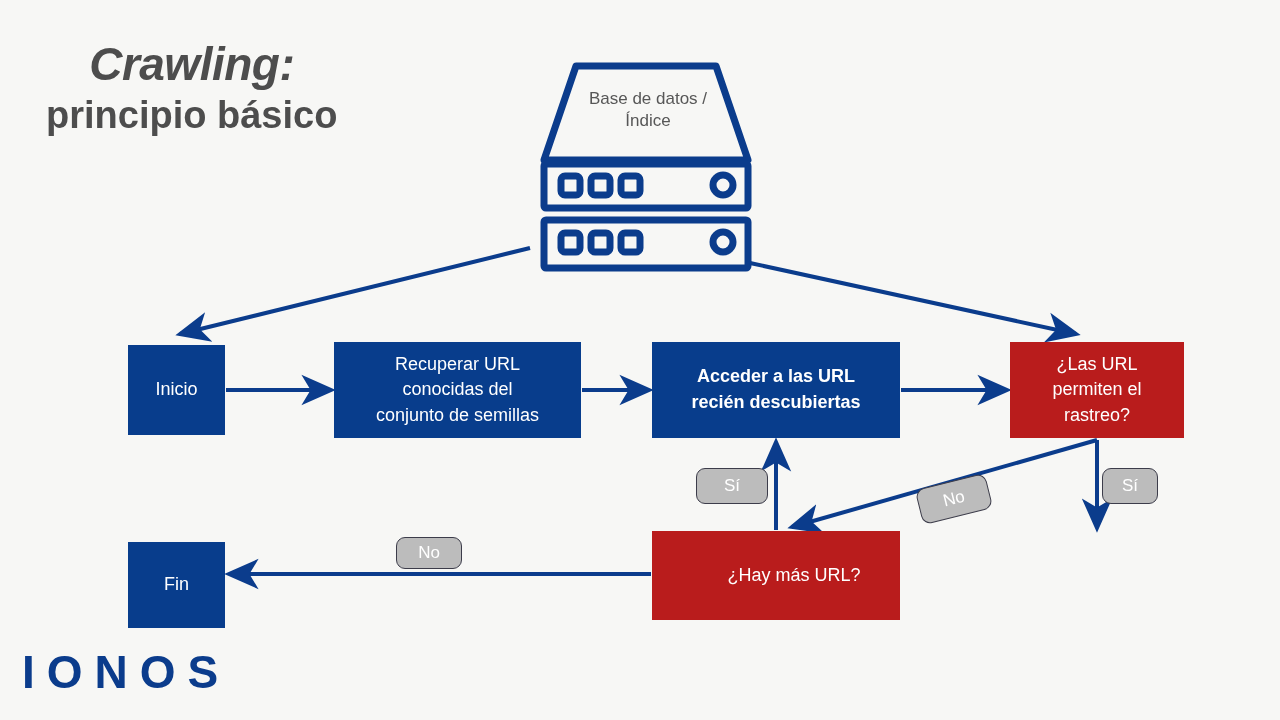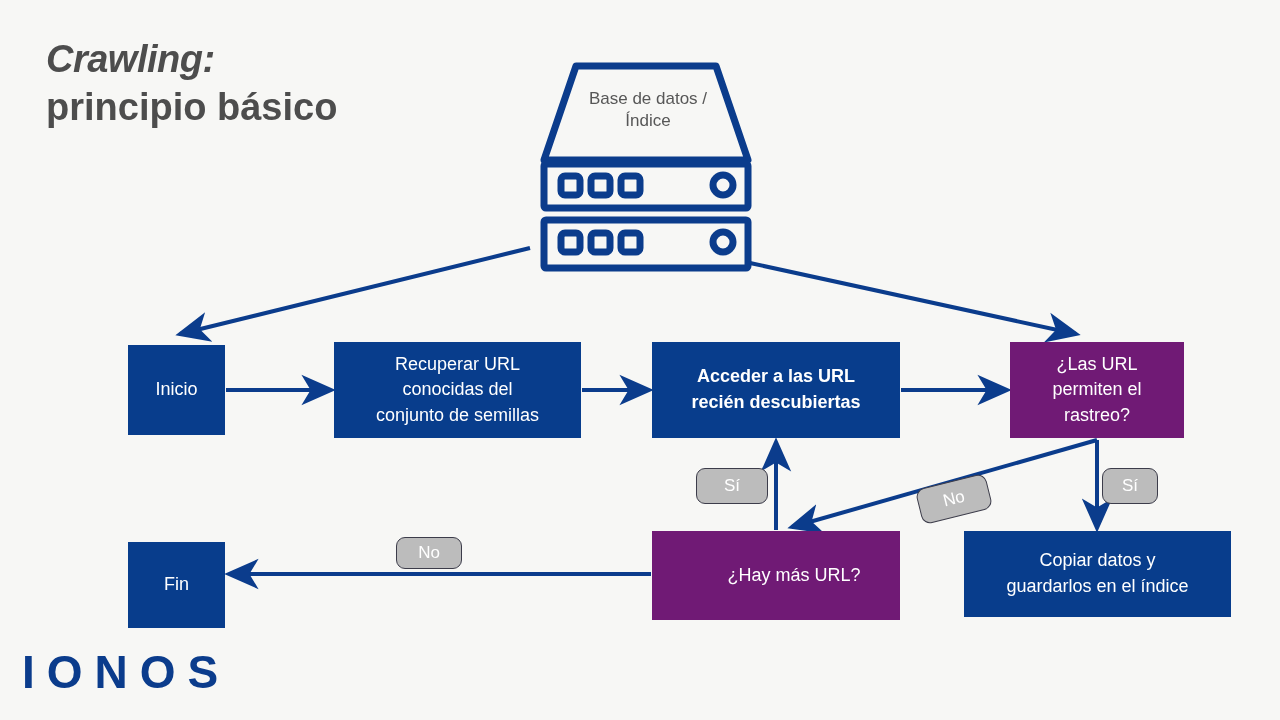--- a/index.html
+++ b/index.html
@@ -24,26 +24,27 @@
 
   
   .title-block {
     position: absolute;
     left: 46px;
     top: 40px;
     line-height: 1.05;
     color: #4d4d4d;
   }
   .title-line1 {
-    font-size: 38px;
+    font-size: 46px;
     font-weight: bold;
     font-style: italic;
     letter-spacing: -0.5px;
     display: block;
     white-space: pre;
+    text-align: center;
   }
   .title-line2 {
     font-size: 38px;
     font-weight: bold;
     display: block;
     margin-top: 8px;
     white-space: pre;
   }
 
   
@@ -76,21 +77,21 @@
     justify-content: center;
     text-align: center;
     color: #ffffff;
     font-size: 18px;
     line-height: 1.42;
     padding: 4px 8px;
     box-sizing: border-box;
     white-space: pre-line;
   }
   .node.dark { background: #083d8c; }
-  .node.light { background: #701a75; }
+  .node.light { background: #b91c1c; }
 
   .n-inicio   { left: 128px; top: 345px; width: 97px;  height: 90px; }
   .n-recuperar{ left: 334px; top: 342px; width: 247px; height: 96px; }
   .n-acceder  { left: 652px; top: 342px; width: 248px; height: 96px; font-weight: bold; }
   .n-permiten { left: 1010px;top: 342px; width: 174px; height: 96px; }
   .n-fin      { left: 128px; top: 542px; width: 97px;  height: 86px; }
   .n-hay      { left: 652px; top: 531px; width: 248px; height: 89px; padding-left: 44px; }
   .n-copiar   { left: 964px; top: 531px; width: 267px; height: 86px; }
 
   
@@ -193,22 +194,20 @@
 recién descubiertas</div>
 
   <div class="node light n-permiten">¿Las URL
 permiten el
 rastreo?</div>
 
   <div class="node dark n-fin">Fin</div>
 
   <div class="node light n-hay">¿Hay más URL?</div>
 
-  <div class="node dark n-copiar">Copiar datos y
-guardarlos en el índice</div>
 
   <div class="badge b-si-mid">Sí</div>
 
   <div class="badge b-no-diag">No</div>
 
   <div class="badge b-si-right">Sí</div>
 
   <div class="badge b-no-bot">No</div>
 
   <div class="logo">IONOS</div>

